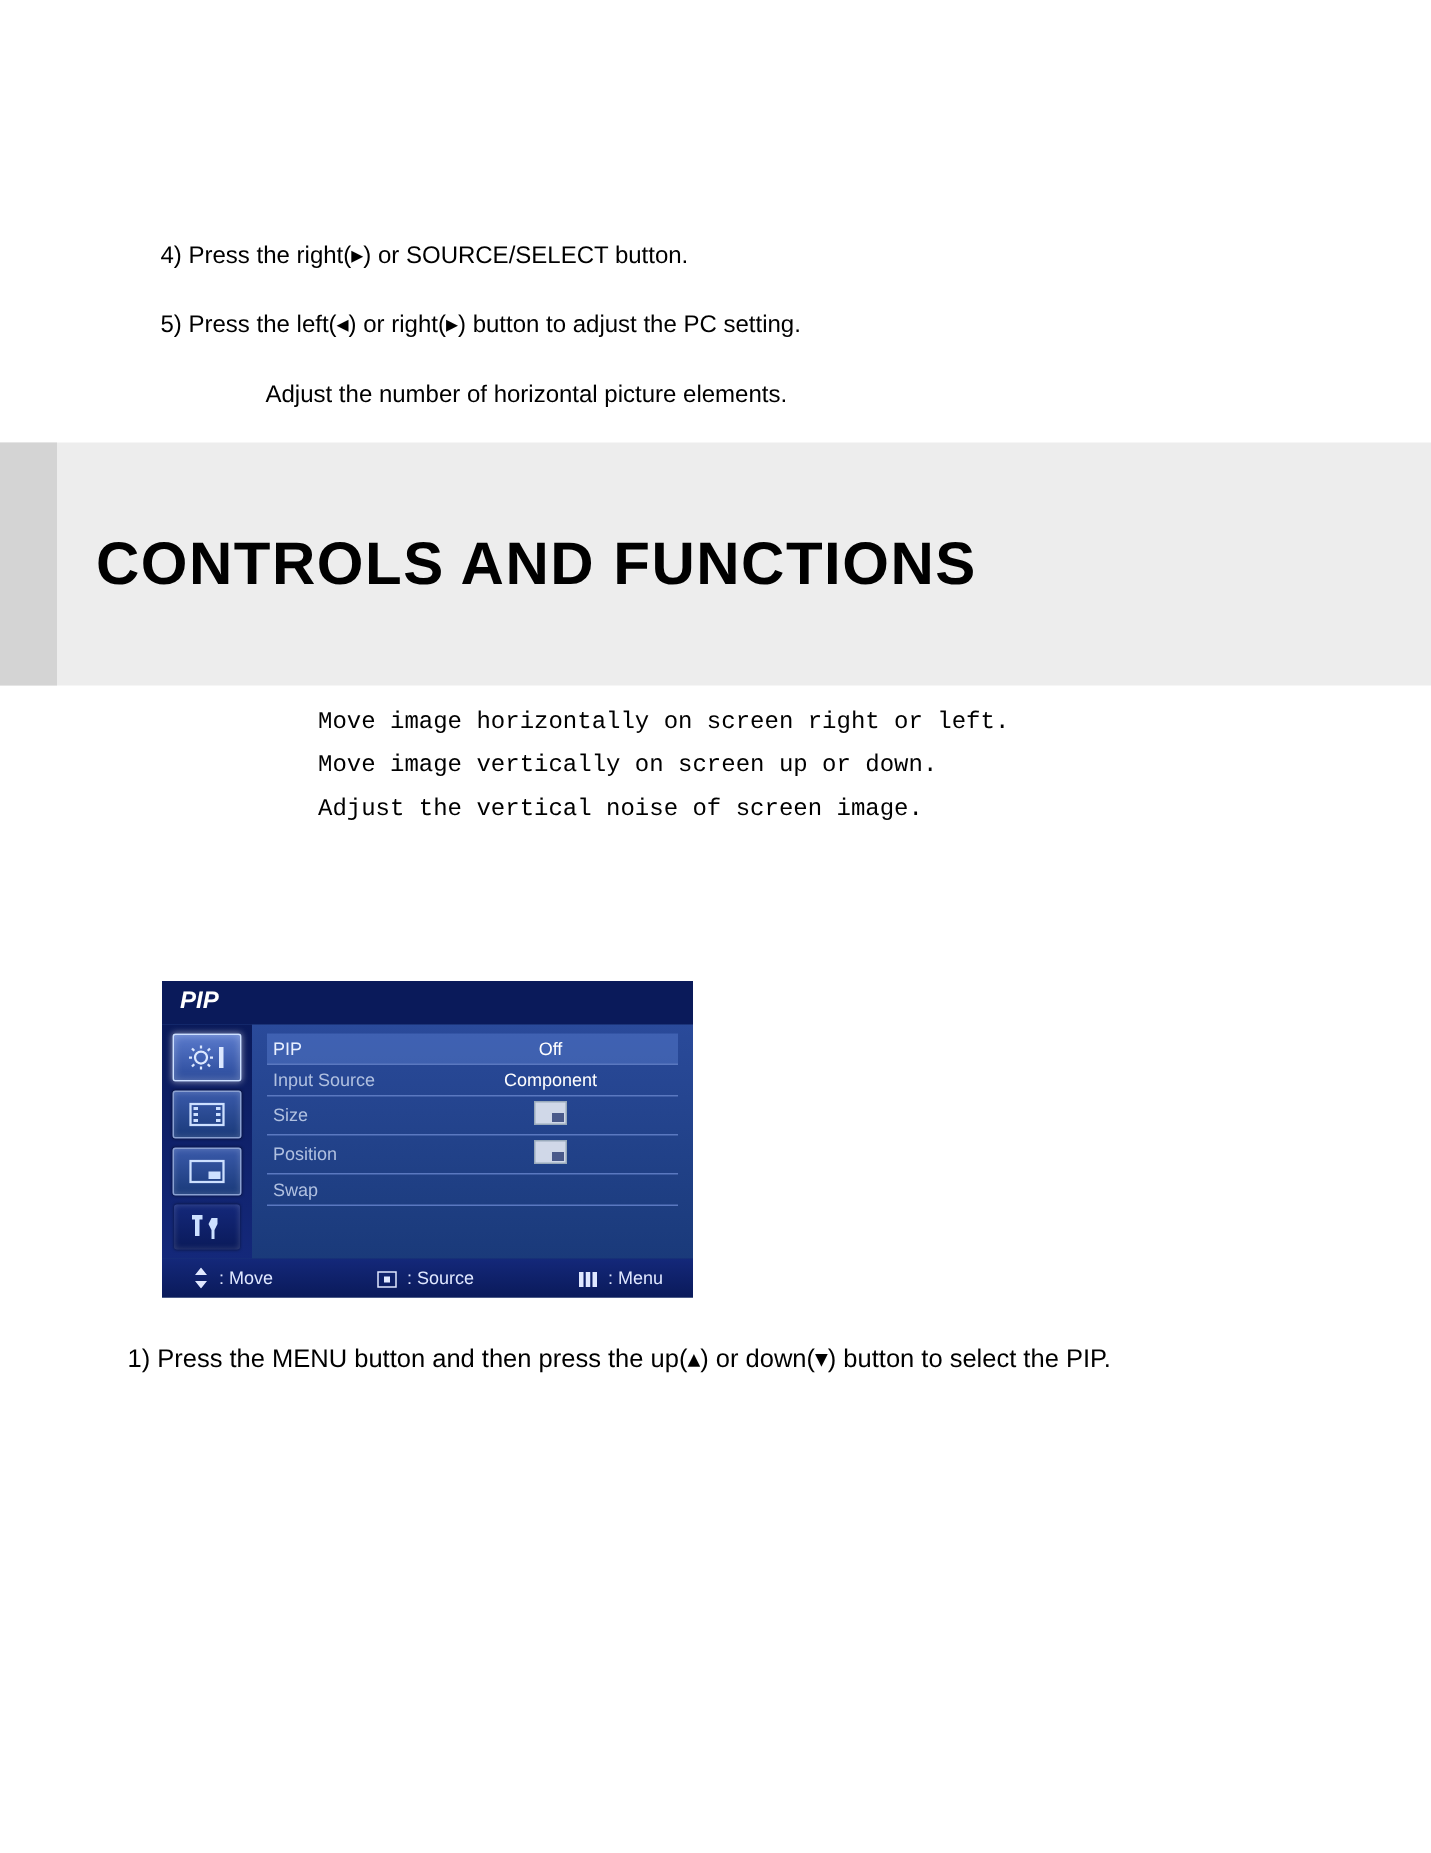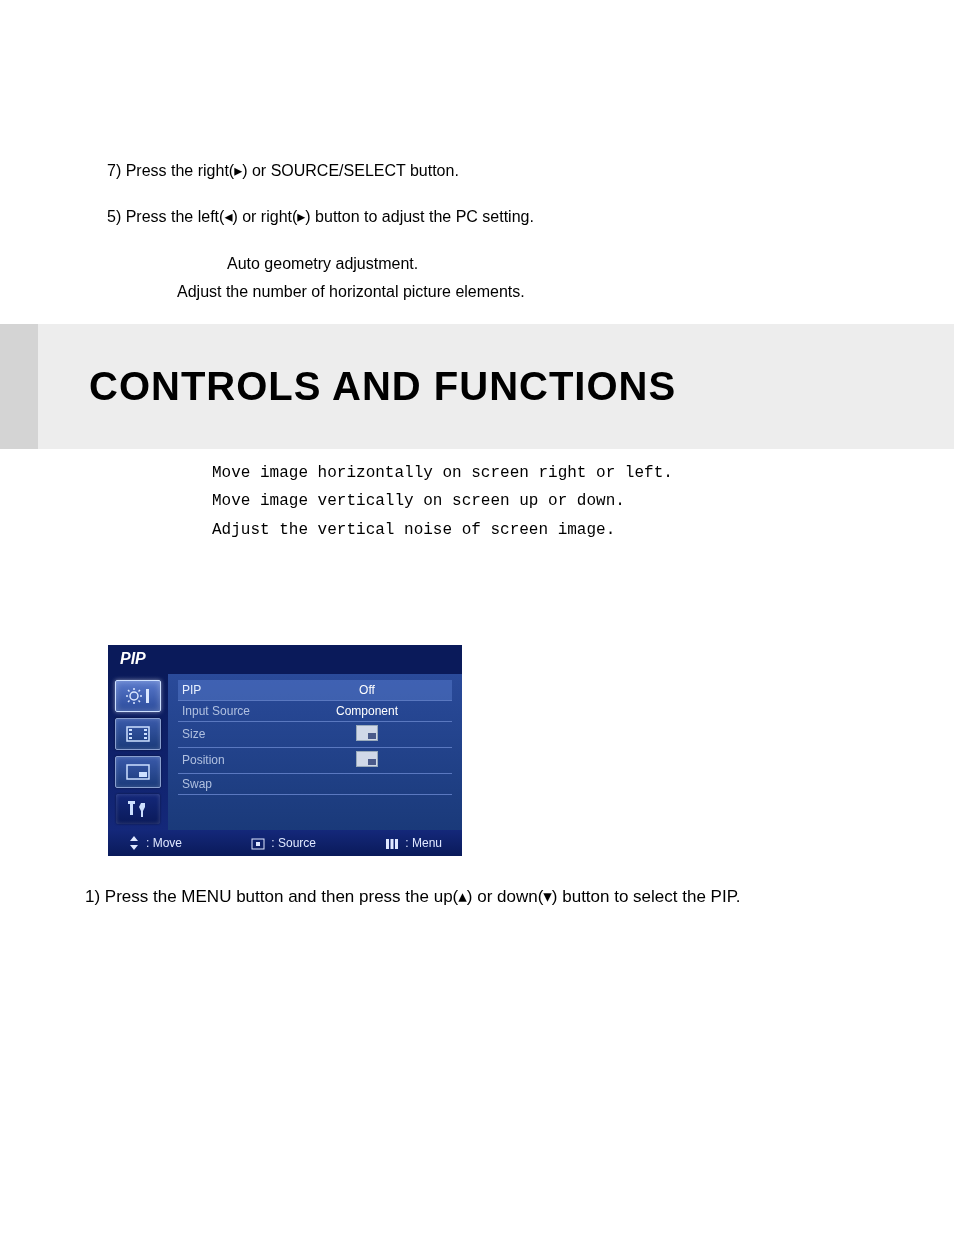--- a/index.html
+++ b/index.html
@@ -19,25 +19,24 @@
     font-size: 16px;
     line-height: 1.4;
   }
   .intro .line { margin-bottom: 24px; }
   .intro .tight { margin-bottom: 6px; }
   .indent1 { padding-left: 120px; }
   .indent2 { padding-left: 70px; }
 
   .banner {
     margin-top: 20px;
-    height: 125px;
+    height: 162px;
     display: flex;
     align-items: stretch;
     background: #ededed;
-    gap: 25px;
   }
   .banner .tab {
     width: 38px;
     background: #d4d4d4;
   }
   .banner .title-wrap {
     flex: 1;
     display: flex;
     align-items: center;
     padding-left: 26px;
@@ -171,23 +170,22 @@
     padding: 30px 0 0 85px;
     font-size: 17px;
   }
 </style>
 </head>
 <body>
 
 <div class="page">
 
   <div class="intro">
-    <div class="line">7) Press the right(▸) or SOURCE/SELECT button.</div>
+    <div class="line">4) Press the right(▸) or SOURCE/SELECT button.</div>
     <div class="line">5) Press the left(◂) or right(▸) button to adjust the PC setting.</div>
-    <div class="tight indent1">Auto geometry adjustment.</div>
     <div class="tight indent2">Adjust the number of horizontal picture elements.</div>
   </div>
 
   <div class="banner">
     <div class="tab"></div>
     <div class="title-wrap">
       <div class="title">CONTROLS AND FUNCTIONS</div>
     </div>
   </div>
 

